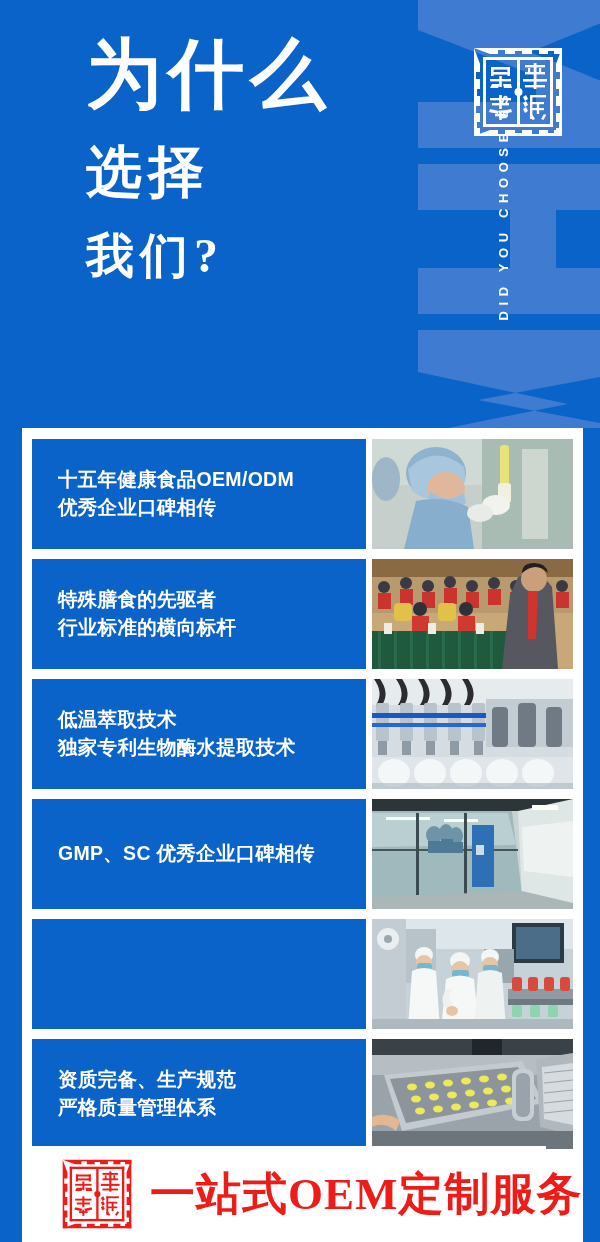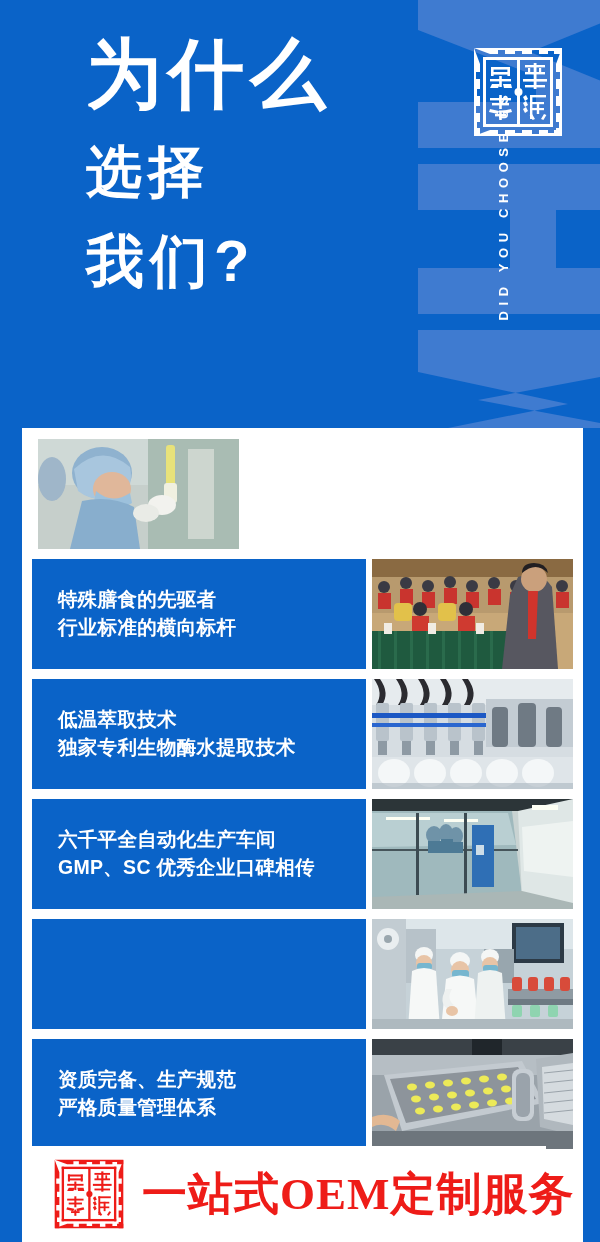--- a/index.html
+++ b/index.html
@@ -13,27 +13,27 @@
 
   
   .header{position:absolute;left:0;top:0;width:600px;height:428px;overflow:hidden;}
 
   .why-mark{position:absolute;left:418px;top:-48px;width:230px;height:530px;
             overflow:hidden;pointer-events:none;}
   .why-mark svg{position:absolute;left:0;top:0;}
 
   .headline{position:absolute;left:86px;top:36px;width:310px;}
   .headline .ln{
-    font-family:Liberation Sans, sans-serif;
+    font-family:Liberation Serif, serif;
     color:#ffffff;font-weight:700;letter-spacing:6px;
     line-height:1.0;white-space:nowrap;
   }
   .ln1{font-size:76px;margin-bottom:32px;}
   .ln2{font-size:56px;margin-bottom:32px;}
-  .ln3{font-size:58px;}
+  .ln3{font-size:48px;}
 
   .vert-eyebrow{
     position:absolute;left:-103px;top:192px;width:400px;height:26px;
     transform:rotate(-90deg);
     color:#ffffff;font-size:13px;font-weight:700;letter-spacing:5.6px;
     text-align:center;line-height:26px;white-space:nowrap;
   }
   .vert-wrap{position:absolute;left:407px;top:0;width:26px;height:400px;}
 
   .seal-white{position:absolute;left:468px;top:42px;width:100px;height:100px;}
@@ -57,21 +57,21 @@
   }
   .card-photo{
     width:201px;height:110px;margin-left:6px;position:relative;overflow:hidden;
     background:#8fa6b4;
   }
   .card-photo svg{position:absolute;left:0;top:0;}
 
   
   .banner{
     position:absolute;left:0;bottom:0;width:524px;height:96px;
-    background:#ffffff;display:flex;align-items:center;padding-left:28px;
+    background:#ffffff;display:flex;align-items:center;padding-left:36px;
     box-sizing:border-box;
   }
   .seal-red{width:78px;height:78px;flex:0 0 78px;}
   .banner-text{
     font-family:"Liberation Serif","DejaVu Serif",serif;
     color:#ee1c18;font-weight:700;font-size:45px;letter-spacing:1px;
     margin-left:14px;white-space:nowrap;line-height:1;
   }
 </style>
 </head>
@@ -156,20 +156,24 @@
     <div class="headline">
       <div class="ln ln1">为什么</div>
       <div class="ln ln2">选择</div>
       <div class="ln ln3">我们?</div>
     </div>
   </div>
 
   <div class="frame">
 
     <div class="card">
+      <div class="card-text">
+        <div class="tline">十五年健康食品OEM/ODM</div>
+        <div class="tline">优秀企业口碑相传</div>
+      </div>
       <div class="card-photo">
         <svg width="201" height="110" viewBox="0 0 201 110">
           <rect width="201" height="110" fill="#b9c9c9"></rect>
           <rect x="0" y="0" width="201" height="46" fill="#cfd9d6"></rect>
           <rect x="110" y="0" width="91" height="110" fill="#a9bcb3"></rect>
           <rect x="150" y="10" width="26" height="90" fill="#cdd6cf"></rect>
           <rect x="0" y="46" width="110" height="64" fill="#c6cfcb"></rect>
           <ellipse cx="14" cy="40" rx="14" ry="22" fill="#9fb6c9"></ellipse>
           <ellipse cx="64" cy="34" rx="30" ry="26" fill="#8fb2cf"></ellipse>
           <path d="M36 30 q28 -26 56 -2 q4 20 -8 28 q-26 10 -44 -4 z" fill="#a8c6de"></path>
@@ -301,21 +305,20 @@
           </g>
           <g fill="#aab6bf" opacity="0.6">
             <rect x="0" y="104" width="201" height="6"></rect>
           </g>
         </svg>
       </div>
     </div>
 
     <div class="card">
       <div class="card-text">
-        <div class="tline">六千平全自动化生产车间</div>
         <div class="tline">GMP、SC 优秀企业口碑相传</div>
       </div>
       <div class="card-photo">
         <svg width="201" height="110" viewBox="0 0 201 110">
           <rect width="201" height="110" fill="#c9d3d2"></rect>
           <rect x="0" y="0" width="201" height="12" fill="#2c3538"></rect>
           <polygon points="0,12 140,12 150,96 0,104" fill="#9fb9bd"></polygon>
           <polygon points="0,14 136,14 144,46 0,48" fill="#b9cfd2"></polygon>
           <rect x="14" y="18" width="44" height="3" fill="#fdfff4"></rect>
           <rect x="72" y="20" width="34" height="3" fill="#fdfff4"></rect>

